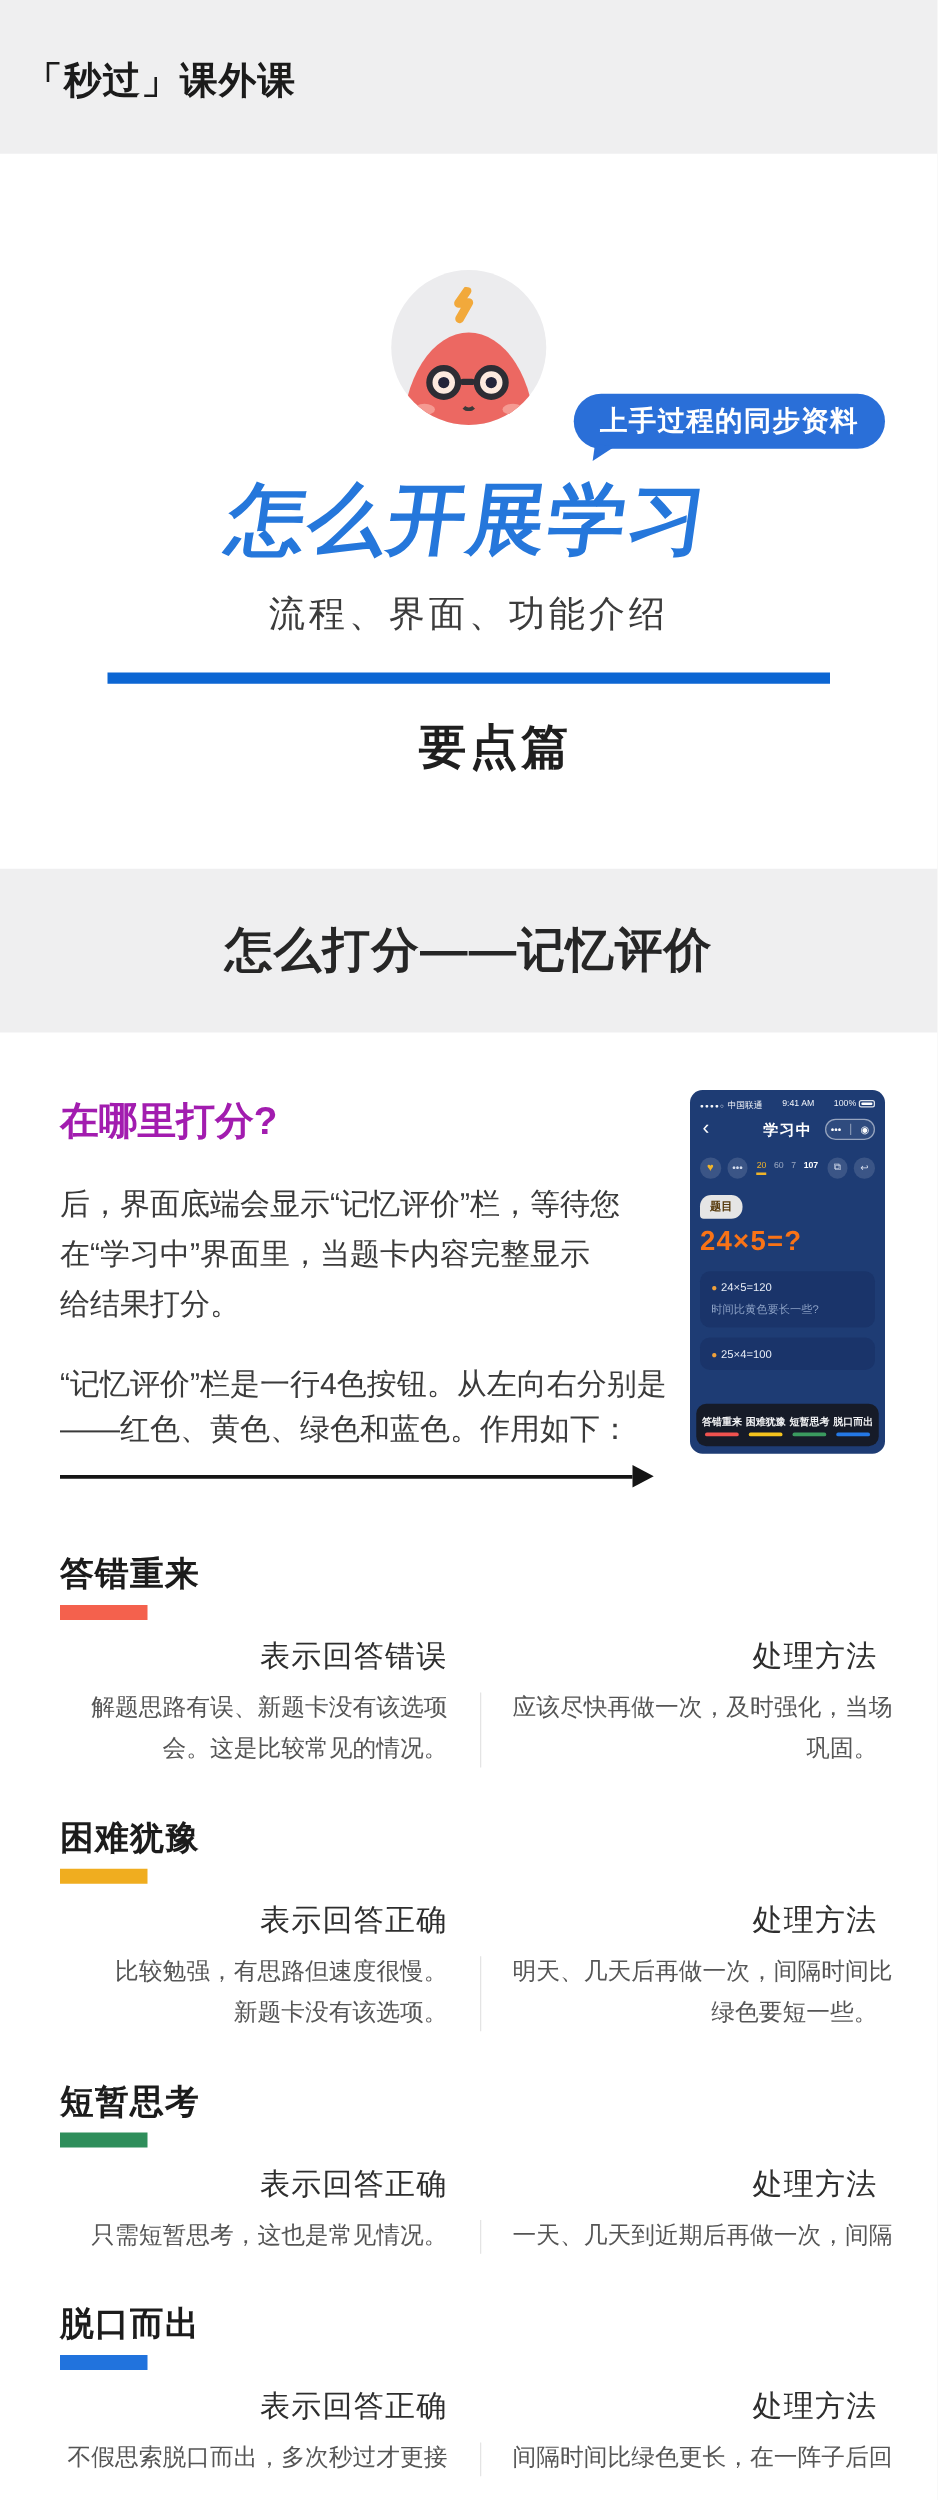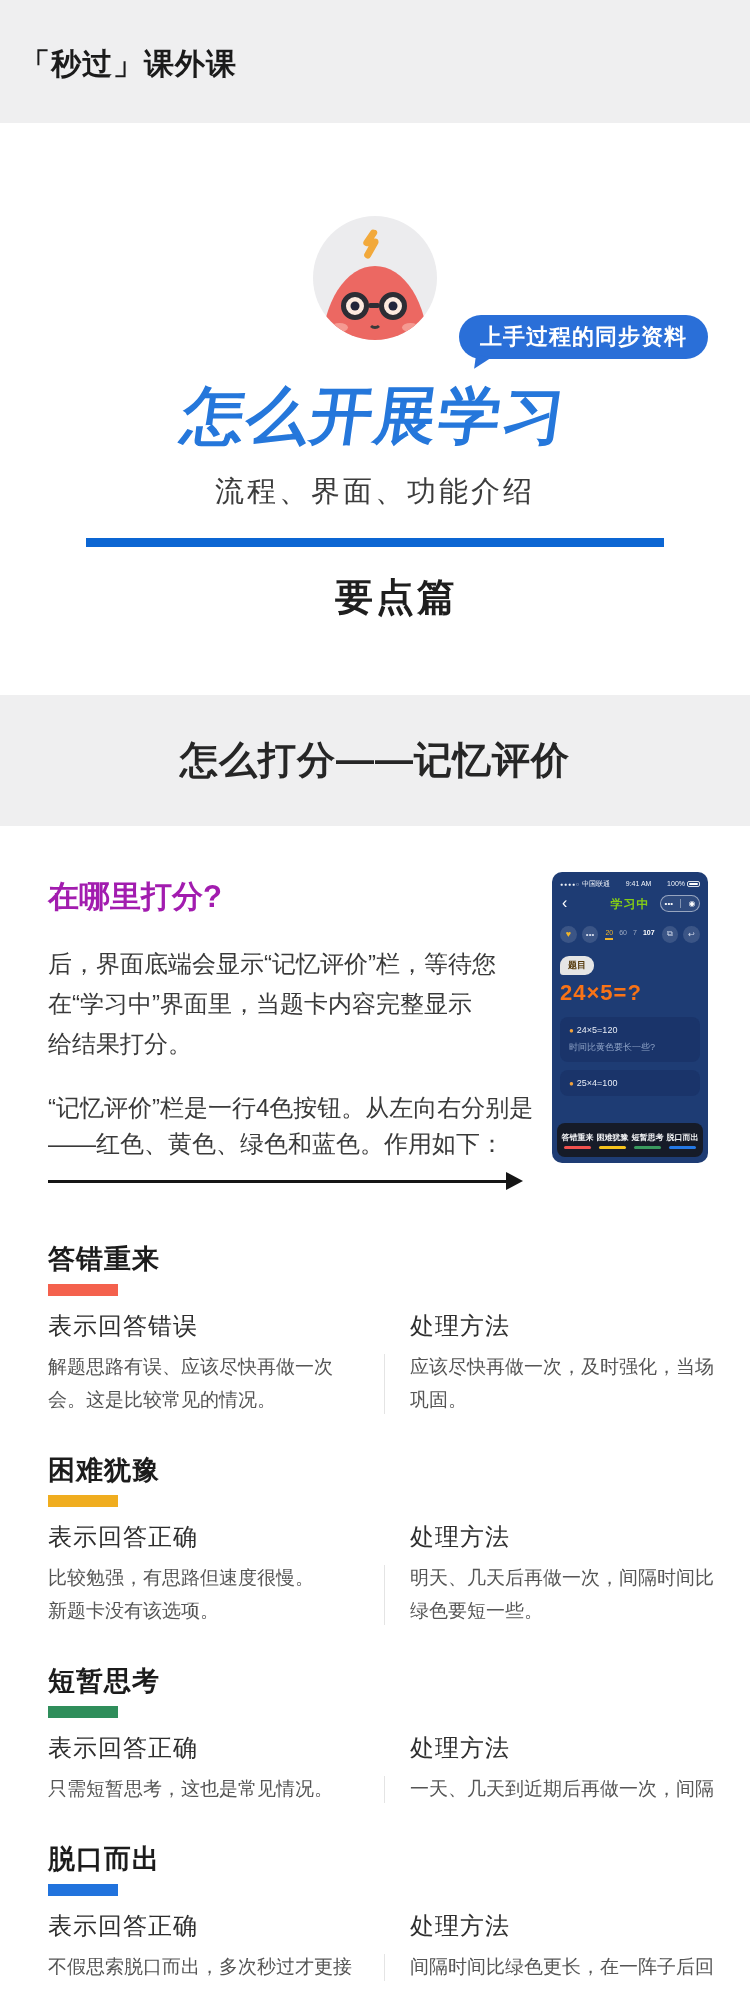--- a/index.html
+++ b/index.html
@@ -52,21 +52,21 @@
   .arrow-head { width:0; height:0; border-left:17px solid #151515; border-top:9px solid transparent; border-bottom:9px solid transparent; }
 
   
   .phone { position:absolute; top:872px; left:552px; width:156px; height:291px; background:#1e3c74; border-radius:10px; padding:5px 8px; overflow:hidden; }
   .p-status { display:flex; justify-content:space-between; align-items:center; height:13px; font-size:7px; color:#f2f5fa; }
   .sig { font-size:5px; letter-spacing:1px; }
   .batt { display:inline-block; width:13px; height:6px; border:1px solid rgba(255,255,255,.85); border-radius:2px; position:relative; vertical-align:middle; margin-left:2px; }
   .batt::after { content:''; position:absolute; inset:1px; background:#fff; border-radius:1px; }
   .p-nav { position:relative; height:26px; margin-top:1px; }
   .p-back { position:absolute; left:2px; top:1px; font-size:16px; color:#fff; line-height:22px; }
-  .p-title { text-align:center; font-size:12px; font-weight:bold; color:#84cc16; line-height:26px; letter-spacing:1px; }
+  .p-title { text-align:center; font-size:12px; font-weight:bold; color:#ffffff; line-height:26px; letter-spacing:1px; }
   .p-capsule { position:absolute; right:0; top:4px; width:40px; height:17px; border:1px solid rgba(255,255,255,.5); border-radius:9px;
                display:flex; align-items:center; justify-content:space-around; font-size:8px; color:#fff; background:rgba(255,255,255,.08); }
   .p-capsule .sep { width:1px; height:9px; background:rgba(255,255,255,.4); }
   .p-tools { display:flex; align-items:center; margin-top:8px; height:18px; }
   .p-circle { width:17px; height:17px; border-radius:50%; background:rgba(255,255,255,.13); display:flex; align-items:center; justify-content:center; font-size:8px; color:#d7deee; margin-right:5px; }
   .p-circle.amber { color:#f0b429; font-size:9px; }
   .p-stats { display:flex; align-items:flex-start; gap:6px; margin:0 auto; font-size:7px; padding:0 2px; }
   .st-a { color:#f0b429; border-bottom:2px solid #f0b429; padding-bottom:2px; }
   .st-d { color:rgba(255,255,255,.55); }
   .st-t { color:#ffffff; font-weight:bold; }
@@ -83,21 +83,21 @@
               display:flex; align-items:center; justify-content:space-around; padding:0 3px; }
   .p-btn { display:flex; flex-direction:column; align-items:center; }
   .p-btn-label { font-size:8px; font-weight:bold; color:#f2f3f5; white-space:nowrap; }
   .p-btn-bar { margin-top:3px; width:27px; height:3px; border-radius:2px; }
 
   
   .sections { margin-top:54px; }
   .section { margin-bottom:39px; }
   .section-title { font-size:27px; font-weight:bold; color:#1c1c1c; line-height:30px; letter-spacing:1px; }
   .section-bar { margin-top:10px; width:70px; height:12px; }
-  .cols { position:relative; margin-top:16px; display:grid; grid-template-columns:310px 292px; column-gap:52px; }
+  .cols { position:relative; margin-top:16px; display:grid; grid-template-columns:310px 292px; column-gap:52px;text-align:right; }
   .cols::after { content:''; position:absolute; left:336px; top:42px; bottom:2px; width:1px; background:#e4e4e4; }
   .col-h { font-size:24px; color:#2e2e2e; line-height:28px; letter-spacing:1px; }
   .col-body { margin-top:10px; font-size:19px; color:#555; }
   .col-body .bl { line-height:33px; white-space:nowrap; }
   .col-body .bl:empty { display:none; }
 </style>
 </head>
 <body>
 
 <div class="site-header">
@@ -149,21 +149,21 @@
 
   <div class="sections">
 
     <div class="section">
       <div class="section-title">答错重来</div>
       <div class="section-bar" style="background-color: rgb(244, 97, 77);"></div>
       <div class="cols">
         <div class="col">
           <div class="col-h">表示回答错误</div>
           <div class="col-body">
-            <div class="bl">解题思路有误、应该尽快再做一次</div>
+            <div class="bl">解题思路有误、新题卡没有该选项</div>
             <div class="bl">会。这是比较常见的情况。</div>
           </div>
         </div>
         <div class="col">
           <div class="col-h">处理方法</div>
           <div class="col-body">
             <div class="bl">应该尽快再做一次，及时强化，当场</div>
             <div class="bl">巩固。</div>
           </div>
         </div>

